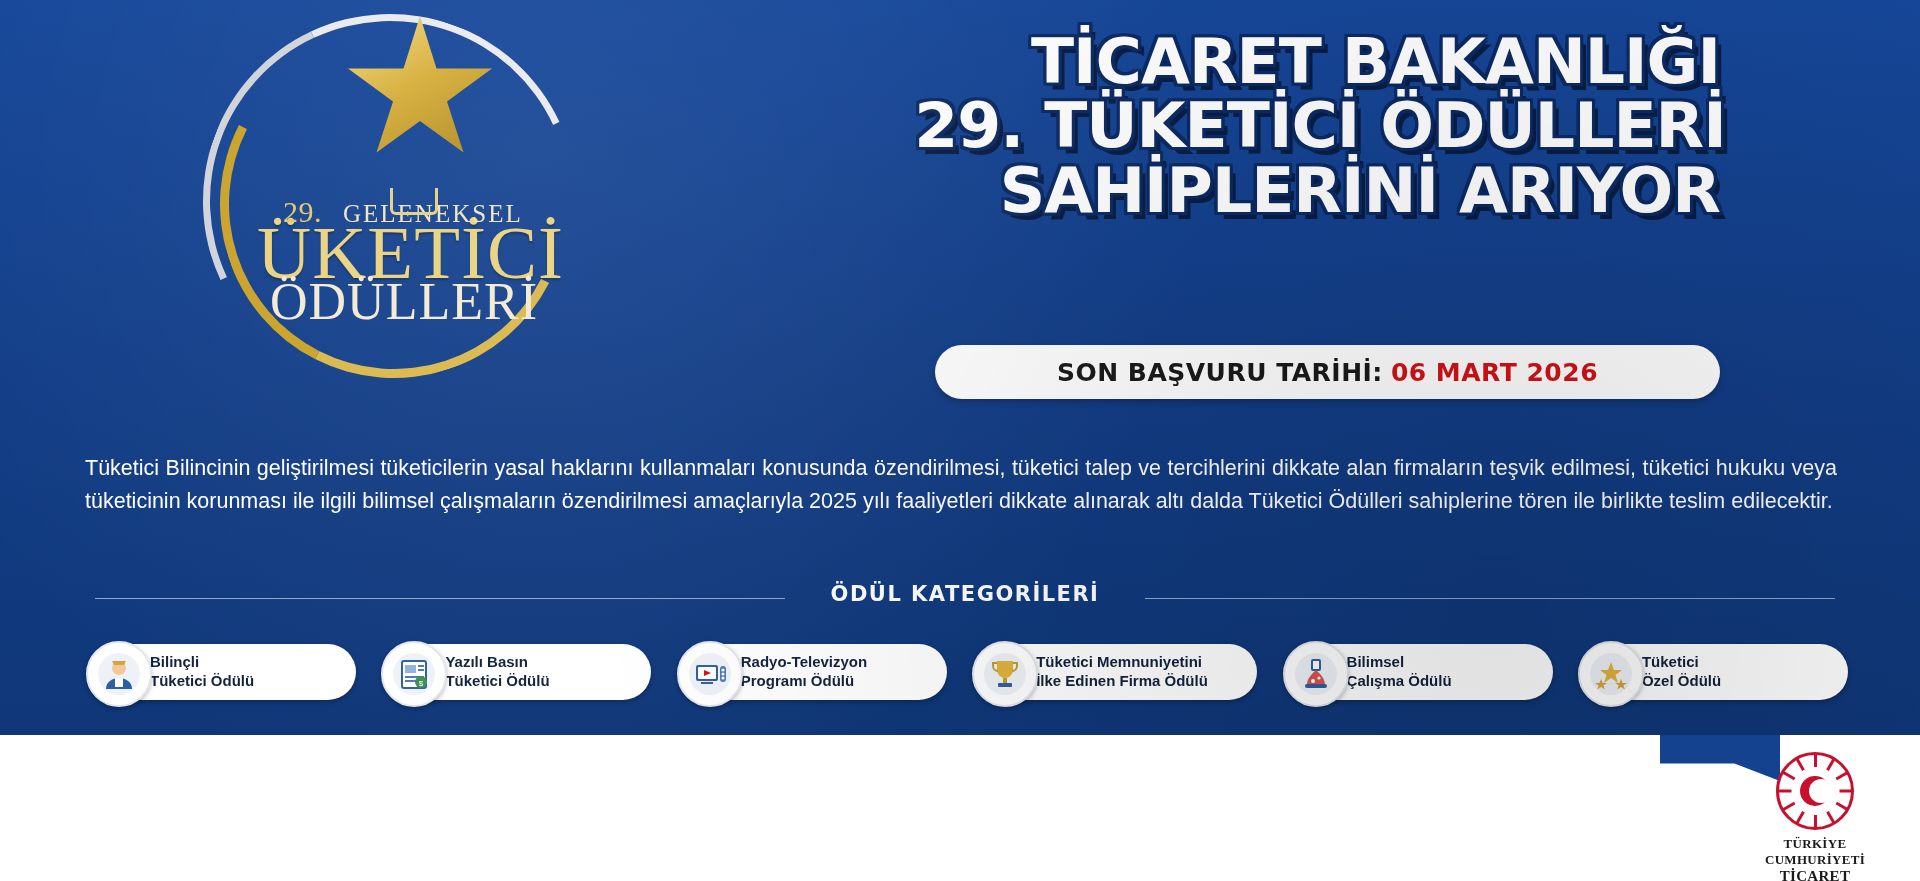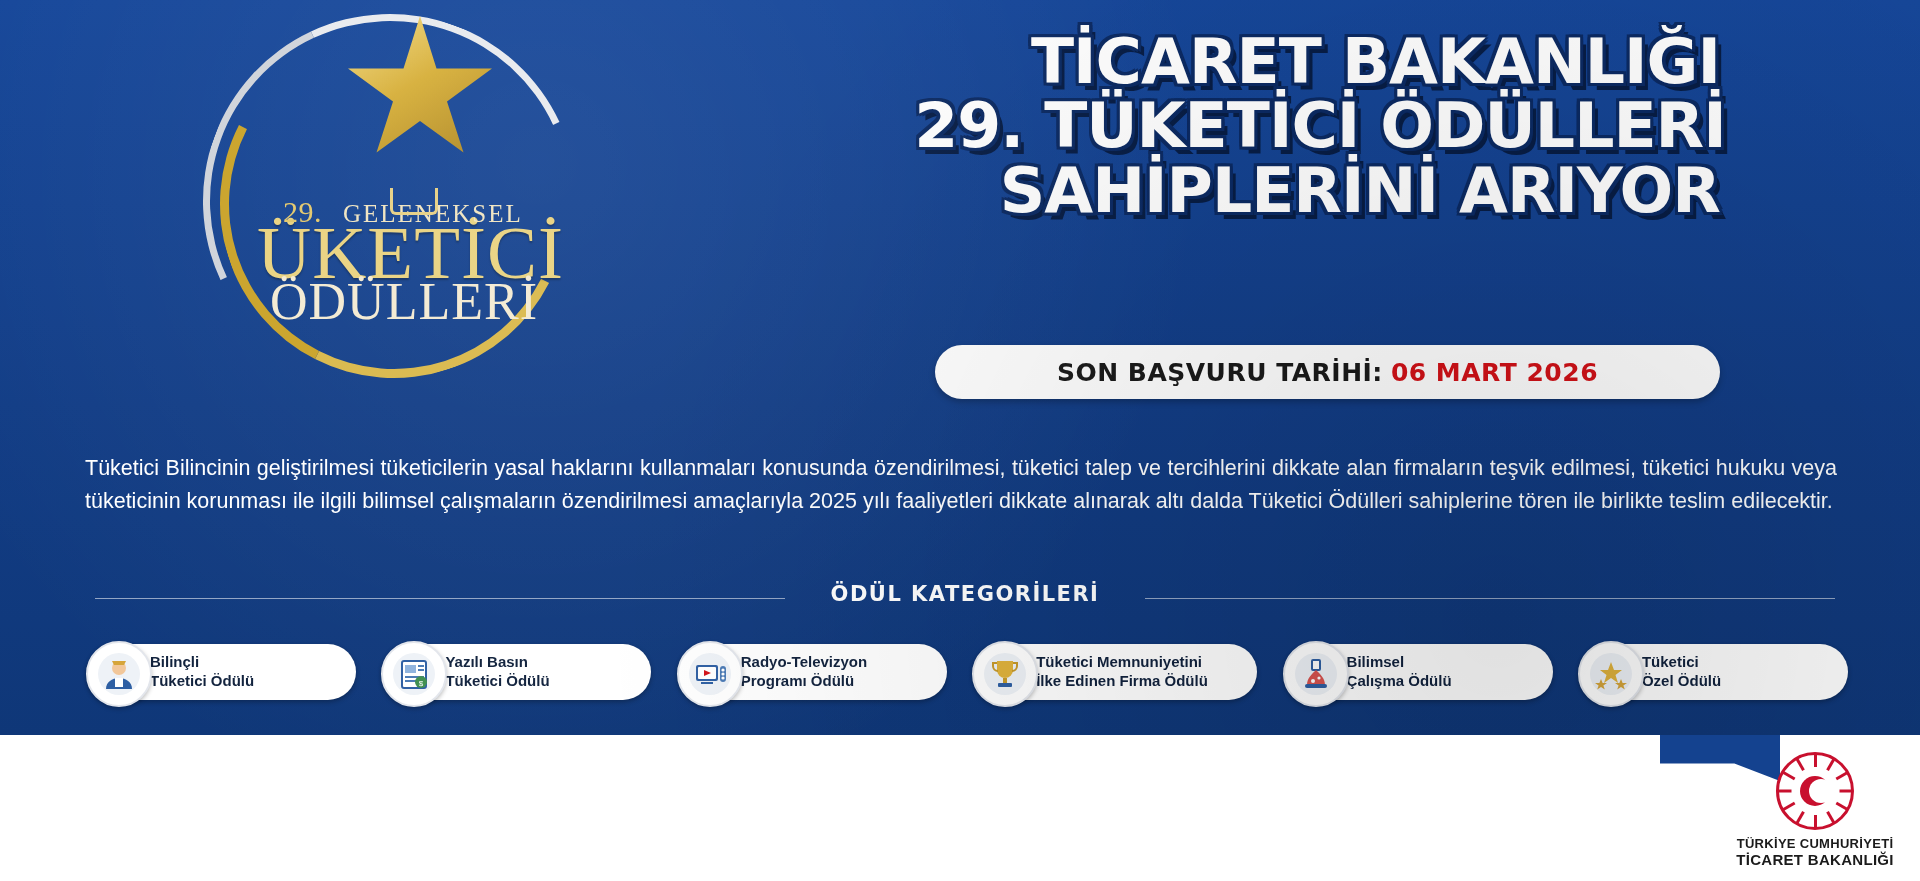--- a/index.html
+++ b/index.html
@@ -337,21 +337,21 @@
     position: absolute;
     width: 3px;
     height: 13px;
     background: #c8102e;
     left: 50%;
     top: -1px;
     margin-left: -1.5px;
     transform-origin: 50% 37px;
   }
   .emblem-l1, .emblem-l2 {
-    font-family: Liberation Sans, sans-serif;
+    font-family: Liberation Serif, serif;
     color: #1b1b1b;
     letter-spacing: 0.3px;
   }
   .emblem-l1 { font-size: 13px; font-weight: bold; }
   .emblem-l2 { font-size: 15px; font-weight: bold; }
 </style>
 </head>
 <body>
 
 <div class="poster">

